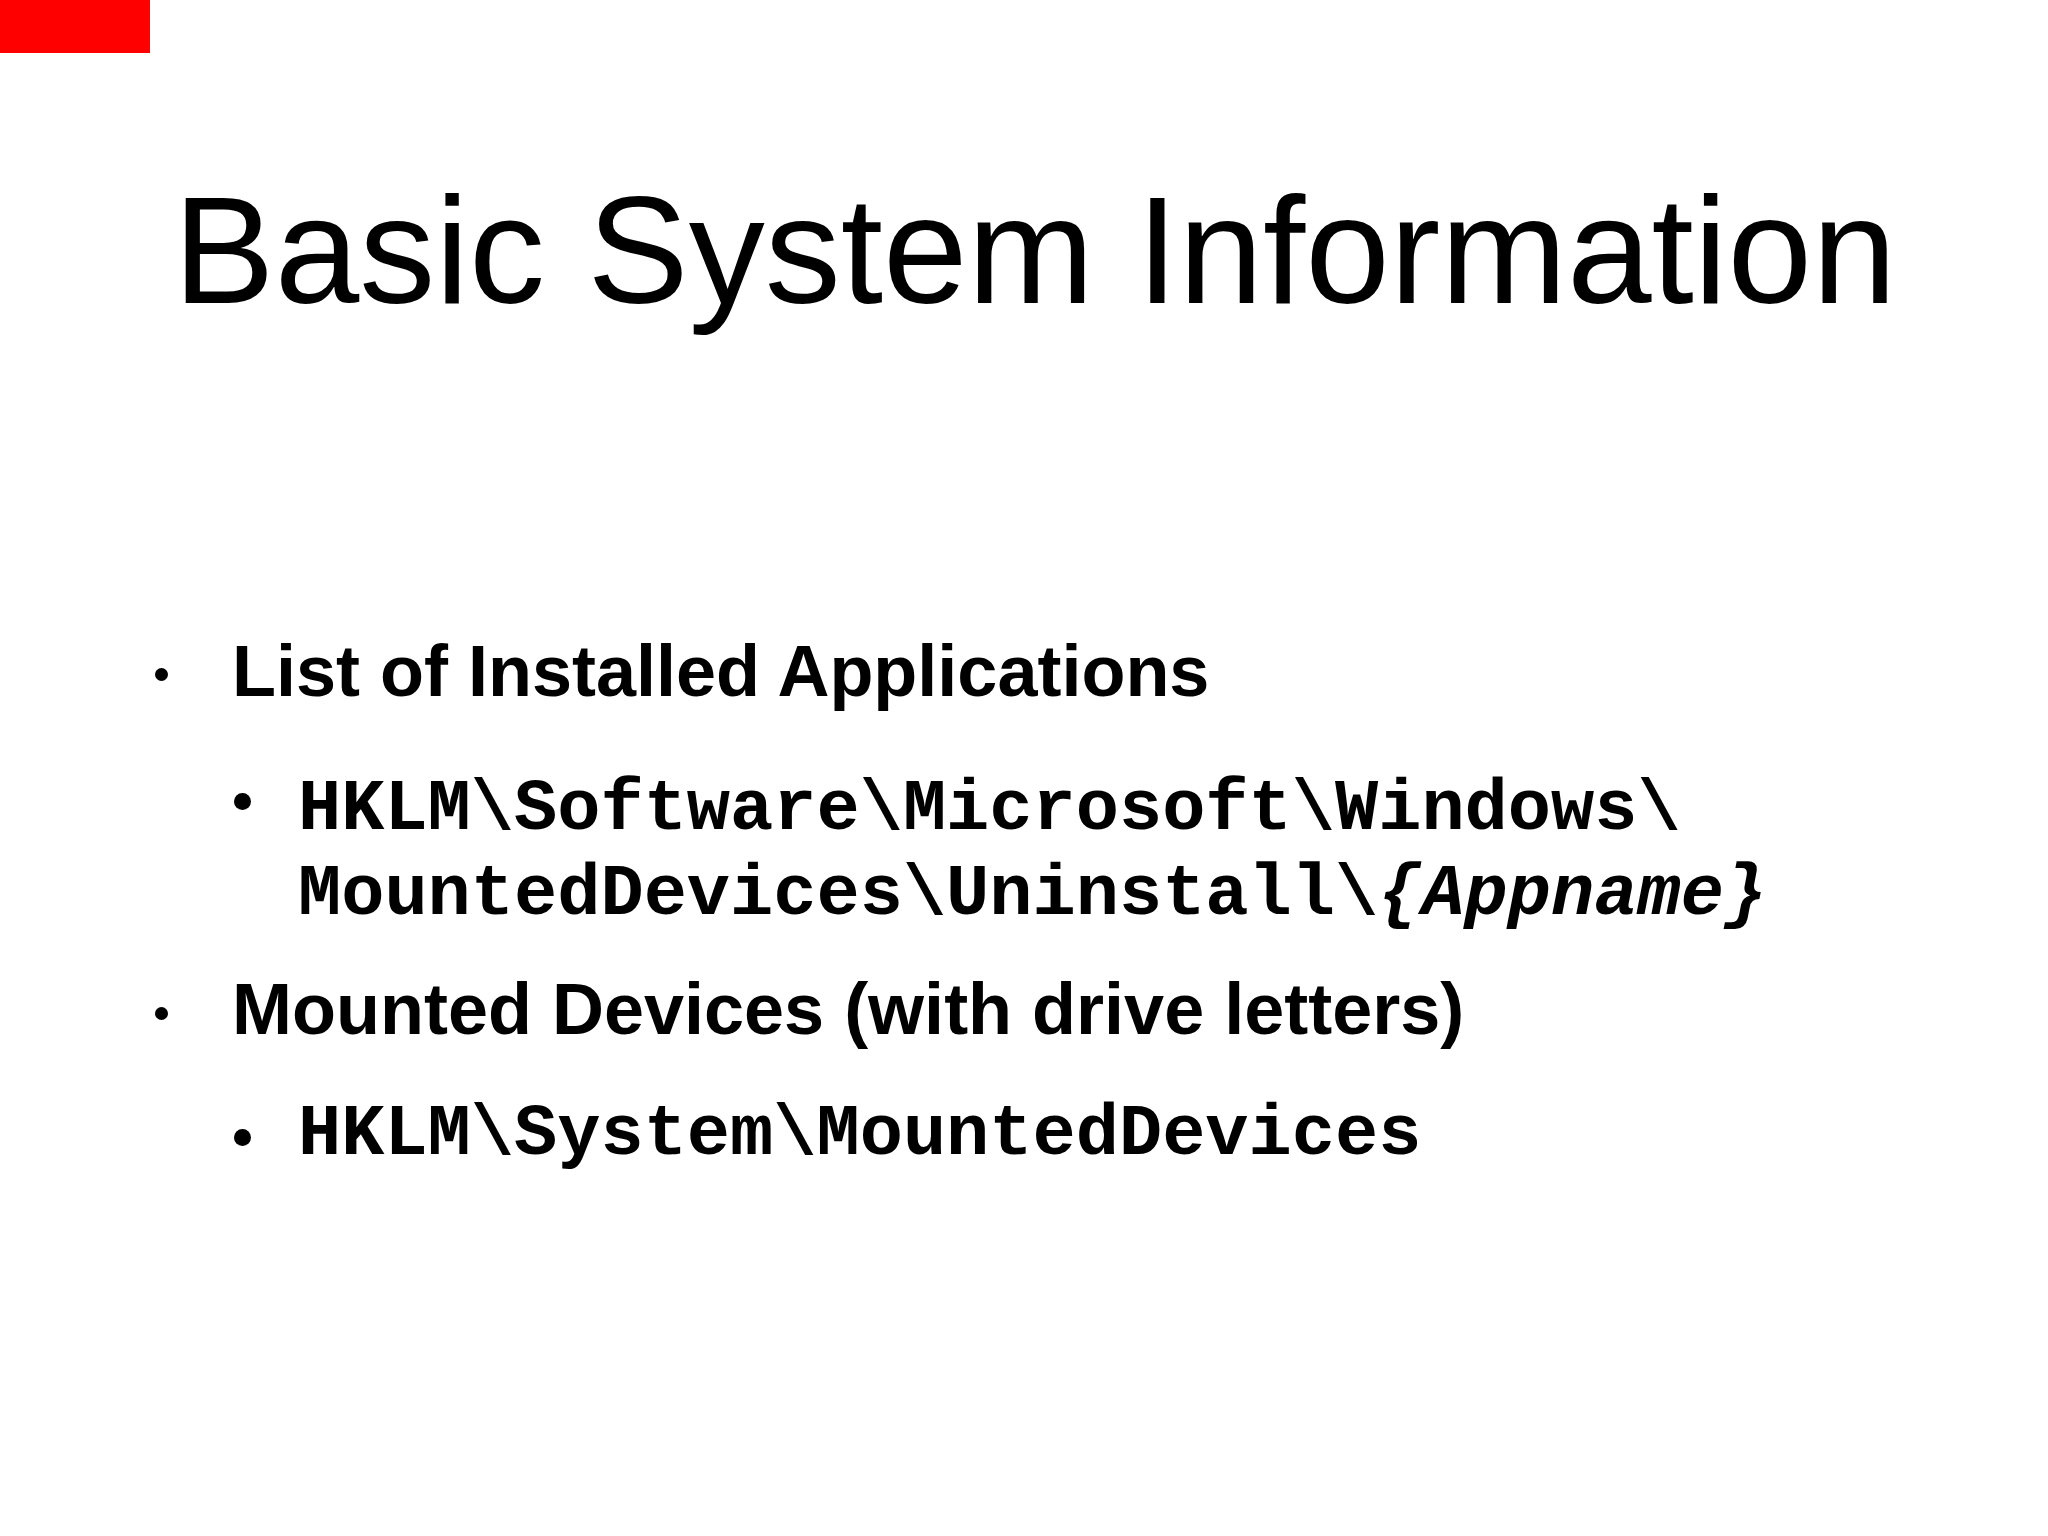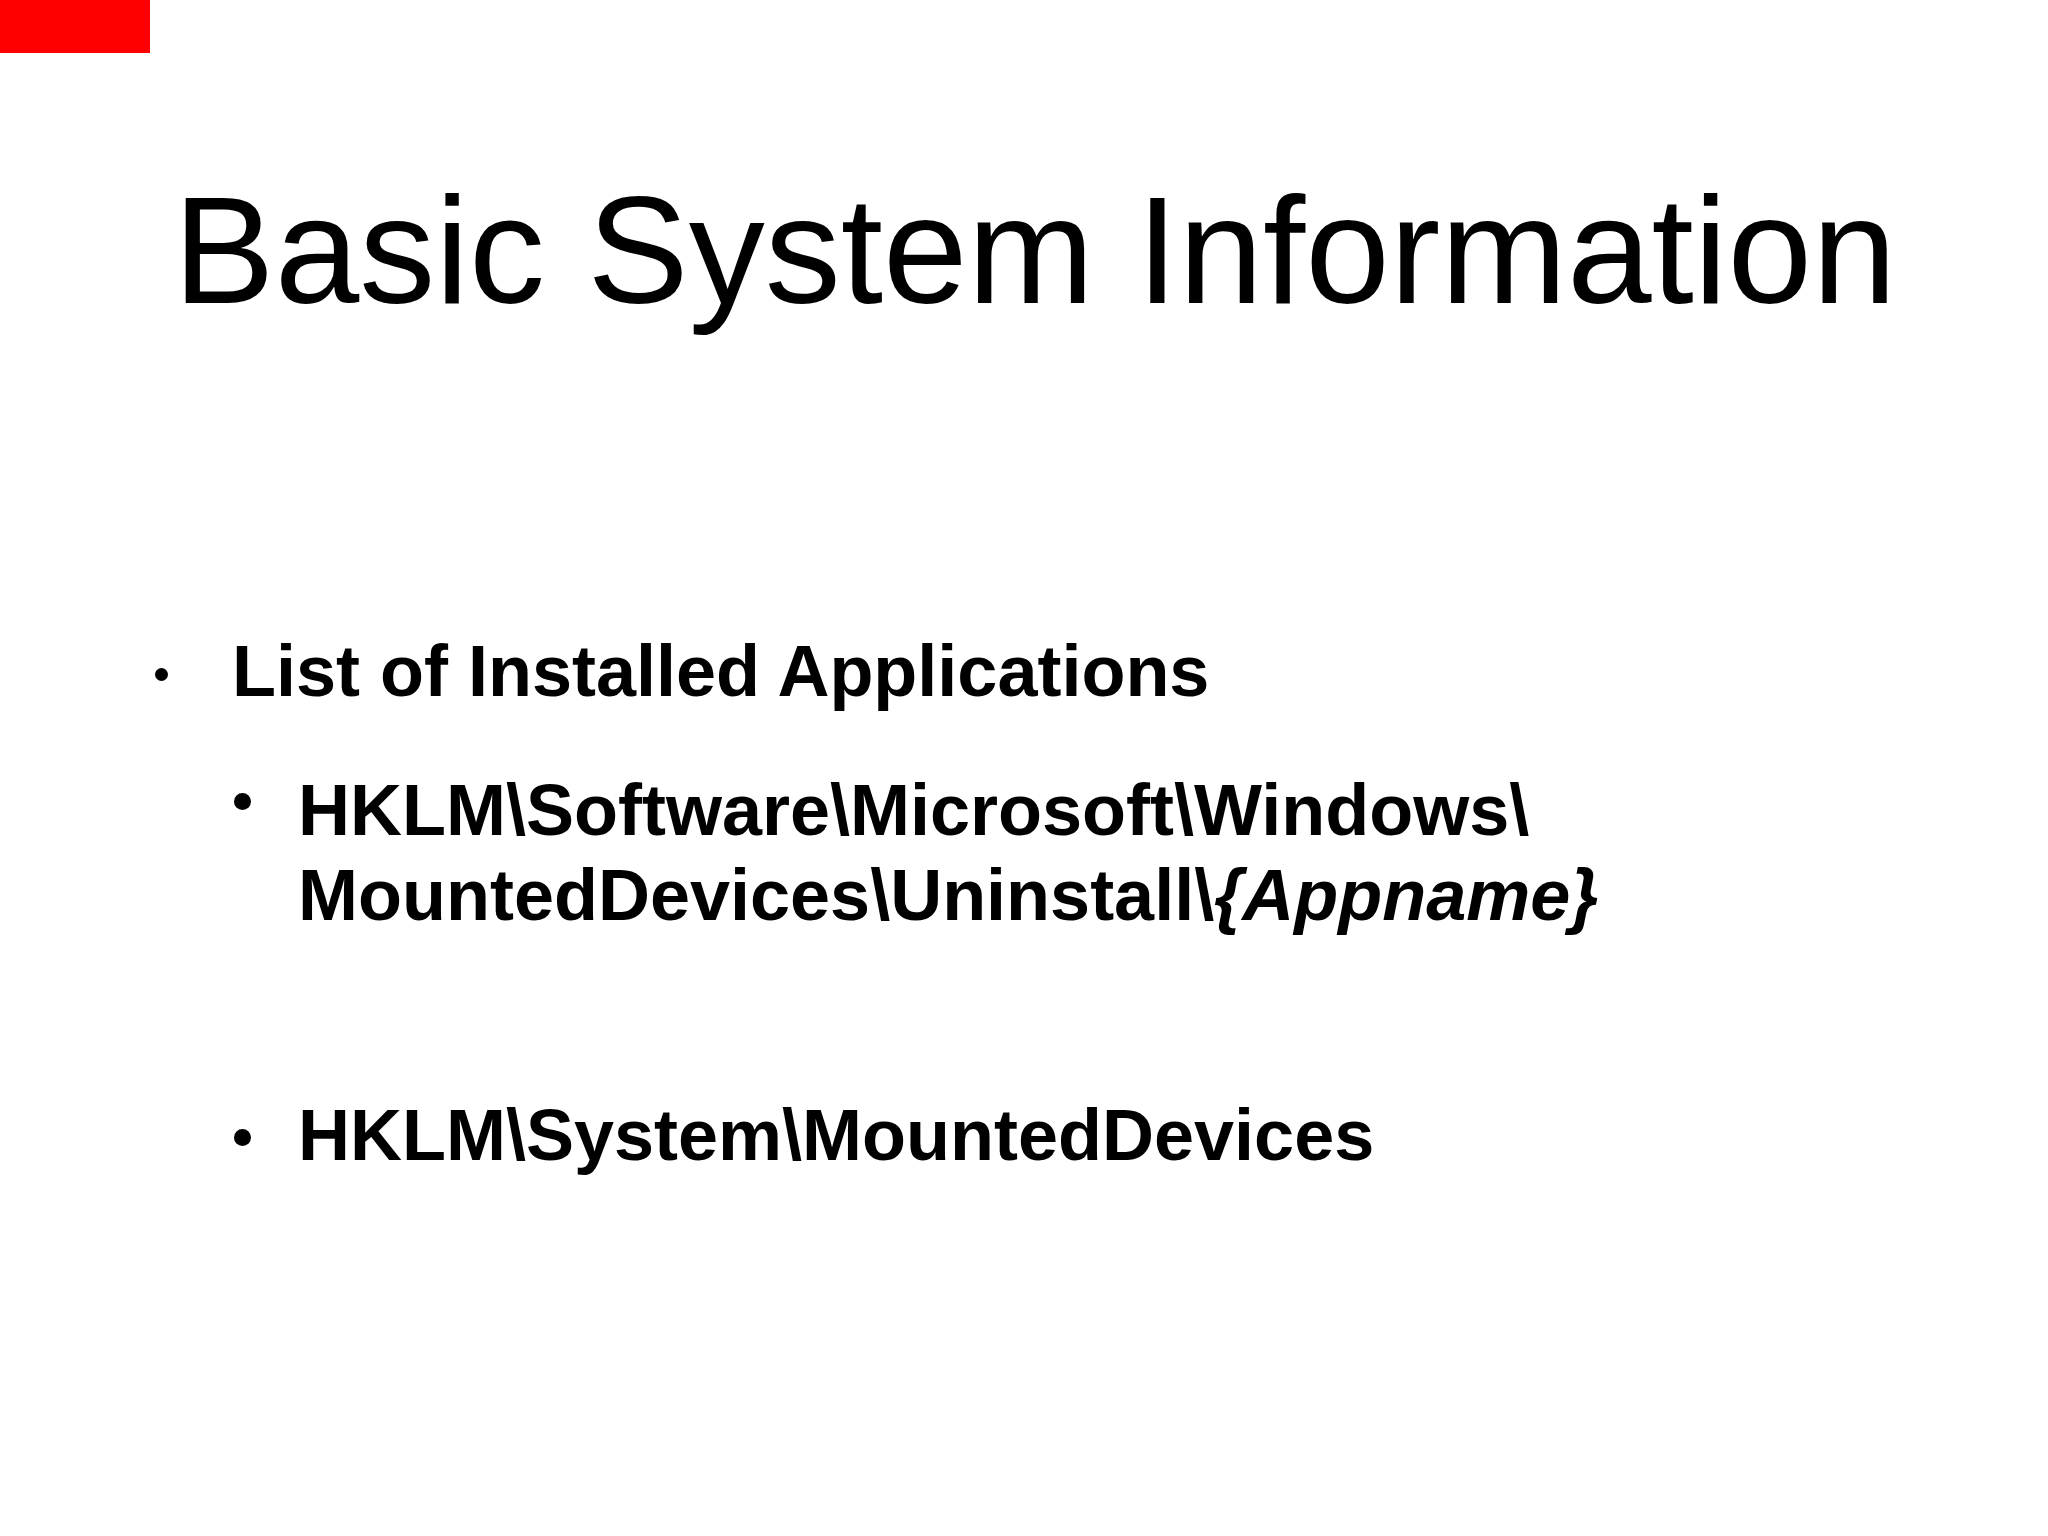--- a/index.html
+++ b/index.html
@@ -45,21 +45,21 @@
   }
   .row.lvl1 {
     font-family: "Liberation Sans", sans-serif;
     font-weight: 700;
     font-size: 72px;
     line-height: 80px;
     text-align: center;
   }
   .row.lvl2 {
     left: 298px;
-    font-family: Liberation Sans, sans-serif;
+    font-family: Liberation Mono, monospace;
     font-weight: 700;
     font-size: 72px;
     line-height: 85px;
   }
   .row1 { top: 631px; }
   .row2 { top: 768px; }
   .row3 { top: 969px; }
   .row4 { top: 1093px; }
   .dot {
     position: absolute;
@@ -88,19 +88,23 @@
     <span class="dot small"></span>
     <span>List of Installed Applications</span>
   </div>
 
   <div class="row lvl2 row2">
     <span class="dot big"></span>
     <div class="mono-line">HKLM\Software\Microsoft\Windows\</div>
     <div class="mono-line"><span>MountedDevices\Uninstall\</span><span class="ital">{Appname}</span></div>
   </div>
 
+  <div class="row lvl1 row3">
+    <span class="dot small"></span>
+    <span>Mounted Devices (with drive letters)</span>
+  </div>
 
   <div class="row lvl2 row4">
     <span class="dot big"></span>
     <div class="mono-line">HKLM\System\MountedDevices</div>
   </div>
 
 </div>
 
 </body></html>

